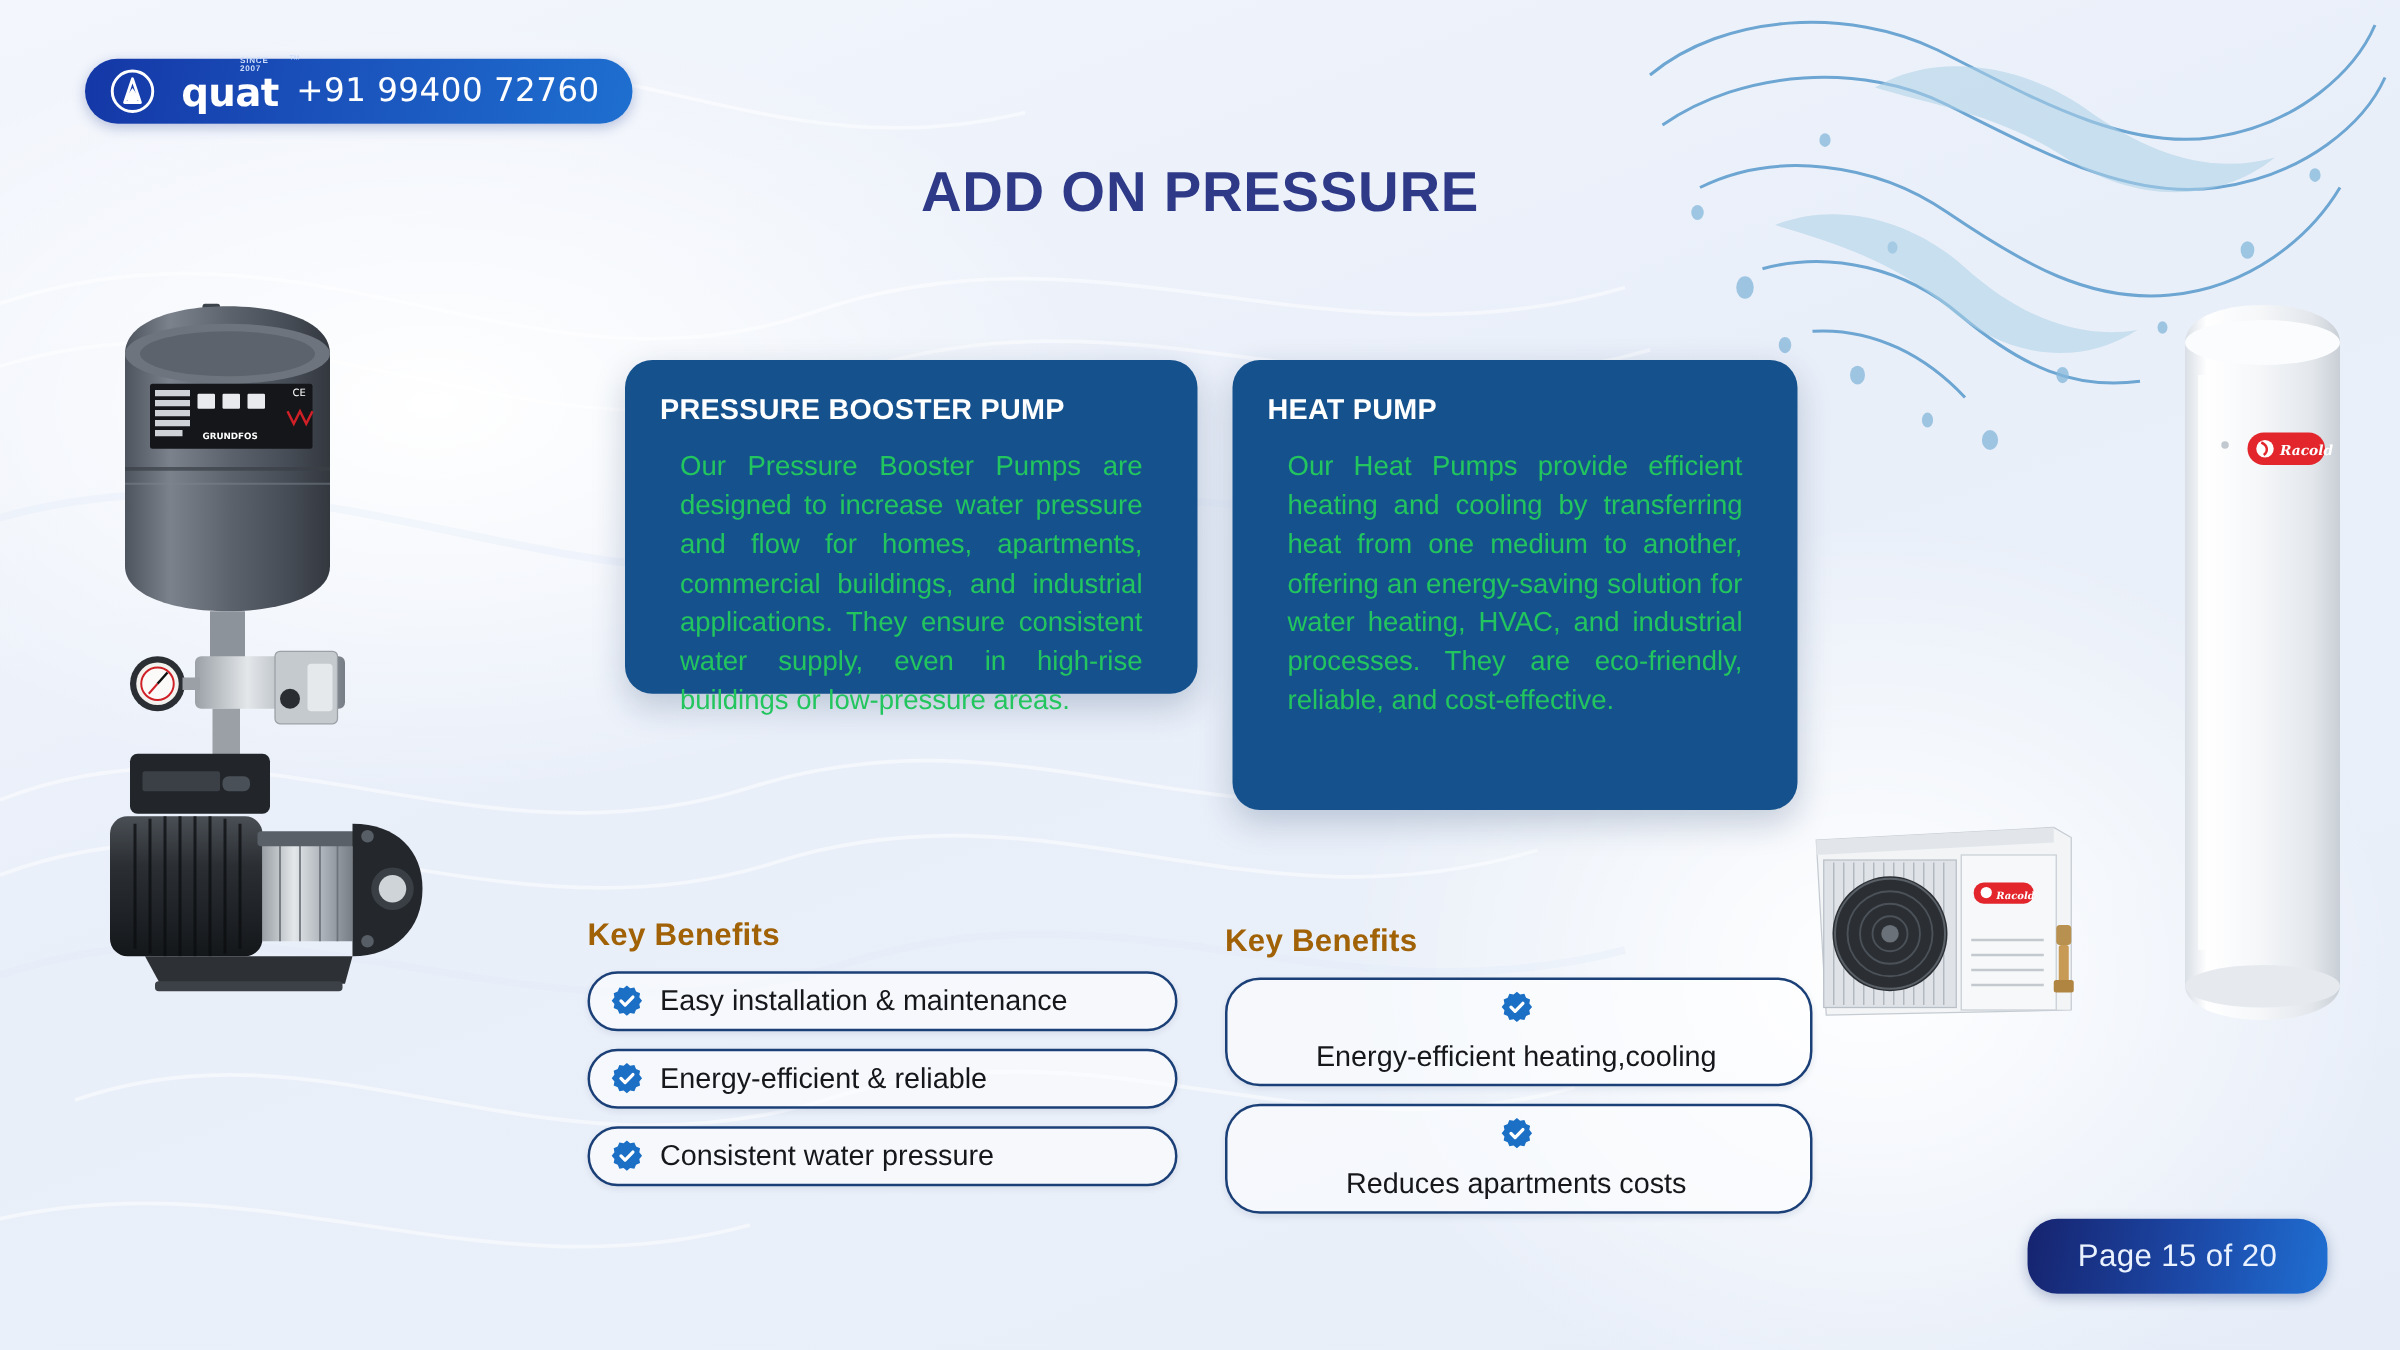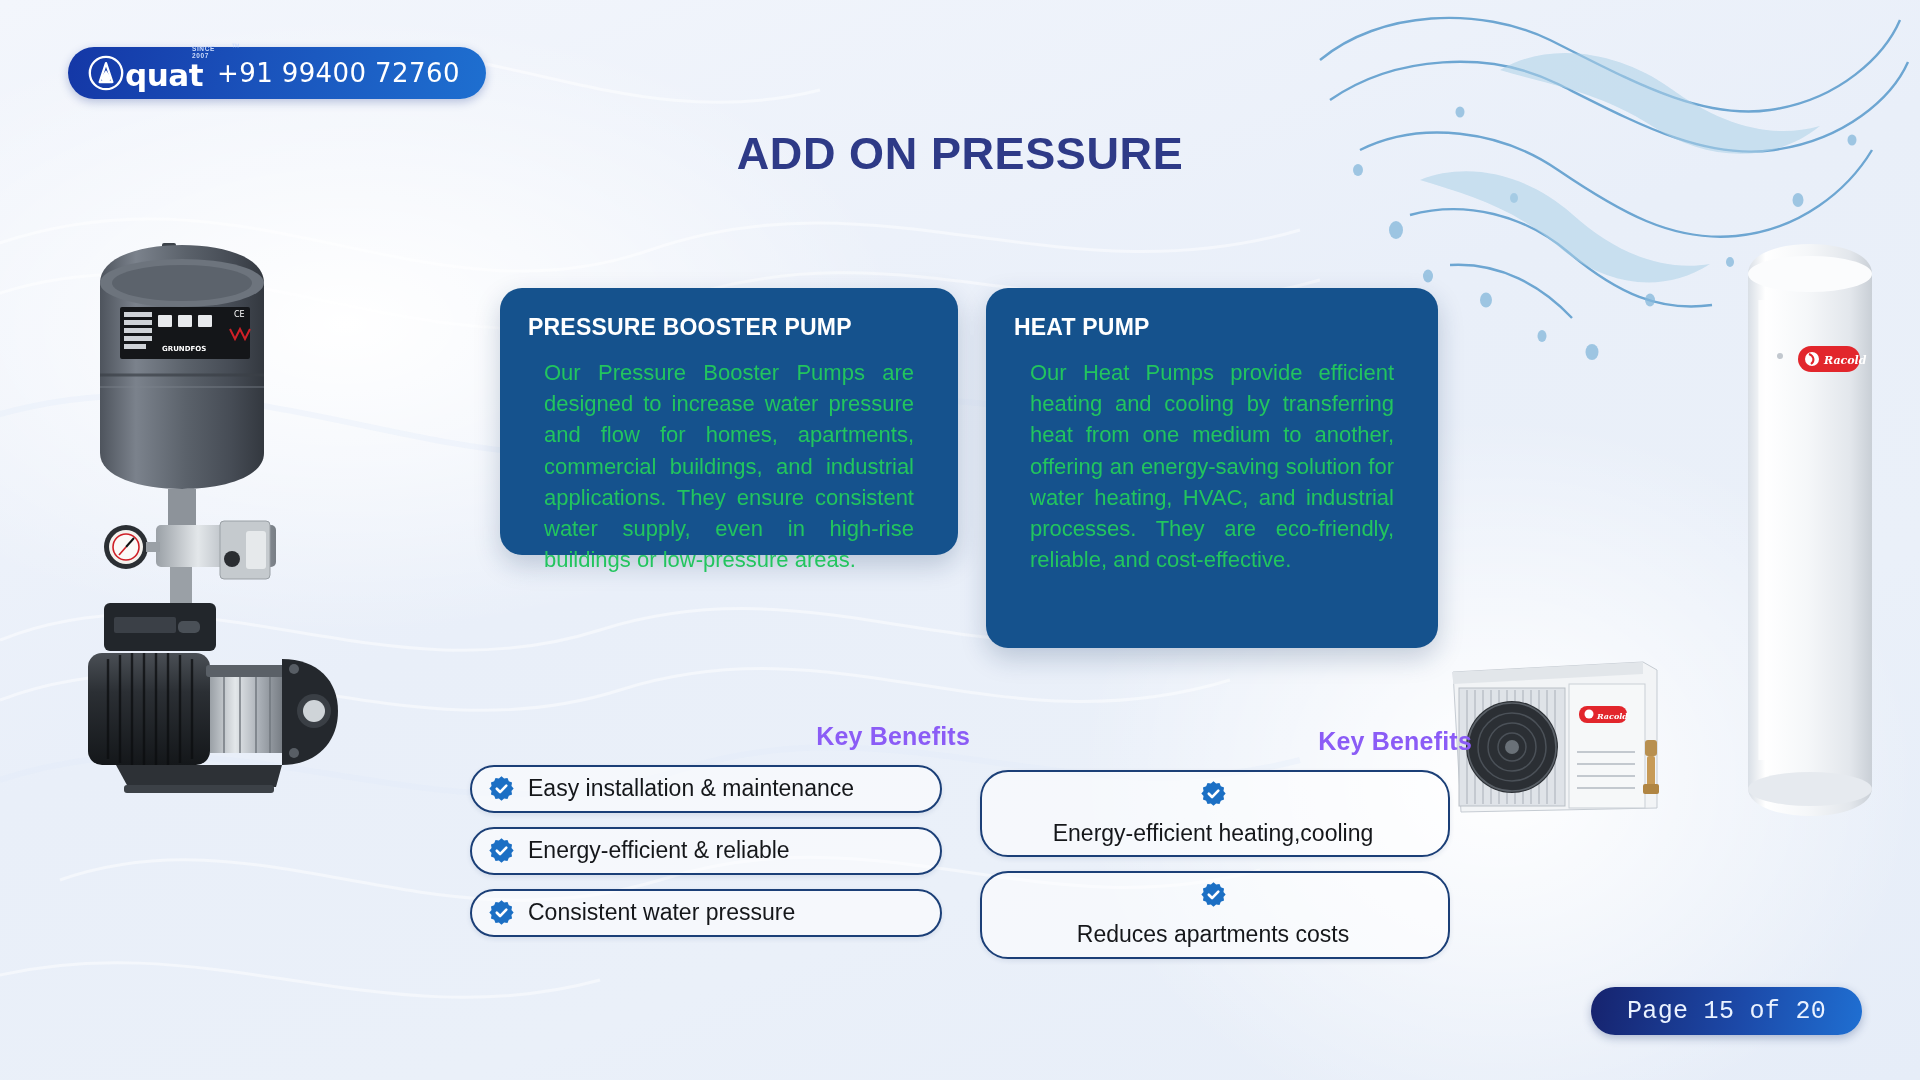--- a/index.html
+++ b/index.html
@@ -20,21 +20,21 @@
   .logo-chip{
     position:absolute;left:68px;top:47px;height:52px;
     display:flex;align-items:center;gap:14px;
     padding:0 26px 0 20px;border-radius:26px;
     background:linear-gradient(100deg,#1437a6 0%,#1a52bb 45%,#1e6fd0 100%);
     box-shadow:0 3px 10px rgba(20,50,140,.28);
   }
   .logo-mark{display:flex;align-items:flex-end;gap:1px;position:relative;}
   .logo-word{
     color:#fff;font-size:31px;font-weight:700;letter-spacing:-.5px;
-    font-family:"DejaVu Sans",sans-serif;line-height:1;
+    font-family:"DejaVu Sans",sans-serif;line-height:1;margin-left:20px;
   }
   .logo-since{
     position:absolute;left:104px;top:-10px;color:#cddcfb;font-size:6.5px;
     letter-spacing:.6px;font-weight:700;
   }
   .logo-tm{position:absolute;left:143px;top:-13px;color:#cddcfb;font-size:9px;}
   .logo-phone{
     color:#ffffff;font-size:26px;font-weight:400;letter-spacing:.4px;
     font-family:"DejaVu Sans",sans-serif;white-space:nowrap;
   }
@@ -64,45 +64,45 @@
   .card-body{
     font-size:22px;line-height:1.42;text-align:justify;color:#22c55e;margin:16px;
     font-weight:400;
   }
   .card-2 .card-body{text-align:justify;}
   
   .benefits-col{position:absolute;}
   .benefits-1{left:470px;top:722px;width:500px;}
   .benefits-2{left:980px;top:727px;width:492px;}
   .kb-title{
-    text-align:right;font-size:25px;font-weight:700;color:#8b5cf6;
-    margin:0 0 14px 0;letter-spacing:.2px;
+    text-align:left;font-size:25px;font-weight:700;color:#a16207;
+    margin:12px 0 14px 0;letter-spacing:.2px;
   }
   .pill{
     display:flex;align-items:center;gap:13px;
     border:2.2px solid #1b3f77;border-radius:28px;
     background:rgba(255,255,255,.55);
     padding:8px 20px 9px 16px;margin-bottom:14px;
     box-shadow:0 2px 5px rgba(30,60,110,.10);
     box-sizing:border-box;
   }
   .benefits-1 .pill{width:472px;}
   .benefits-2 .pill{width:470px;flex-direction:column;}
   .pill-text{font-size:23px;color:#15171a;line-height:1.15;white-space:nowrap;}
   .badge{flex:0 0 auto;width:27px;height:27px;}
   
   .page-badge{
     position:absolute;right:58px;bottom:45px;
-    height:48px;min-width:240px;border-radius:24px;
+    height:60px;min-width:240px;border-radius:24px;
     background:linear-gradient(100deg,#16236e 0%,#1c49a8 55%,#1f6fd2 100%);
     display:flex;align-items:center;justify-content:center;
     color:#eaf2ff;font-size:25px;letter-spacing:.3px;
     box-shadow:0 3px 10px rgba(20,45,110,.3);
     padding:0 36px;box-sizing:border-box;
-    font-family:Liberation Mono, monospace;
+    font-family:Liberation Sans, sans-serif;
   }
 </style>
 </head>
 <body>
 
 <div class="bg"></div>
 
 <svg class="bg-swirls" viewBox="0 0 1920 1080" preserveAspectRatio="none">
   <g fill="none" stroke="#ffffff" stroke-width="3" opacity=".85">
     <path d="M-20,250 C240,150 420,330 650,250 C880,170 1060,300 1300,230"></path>

